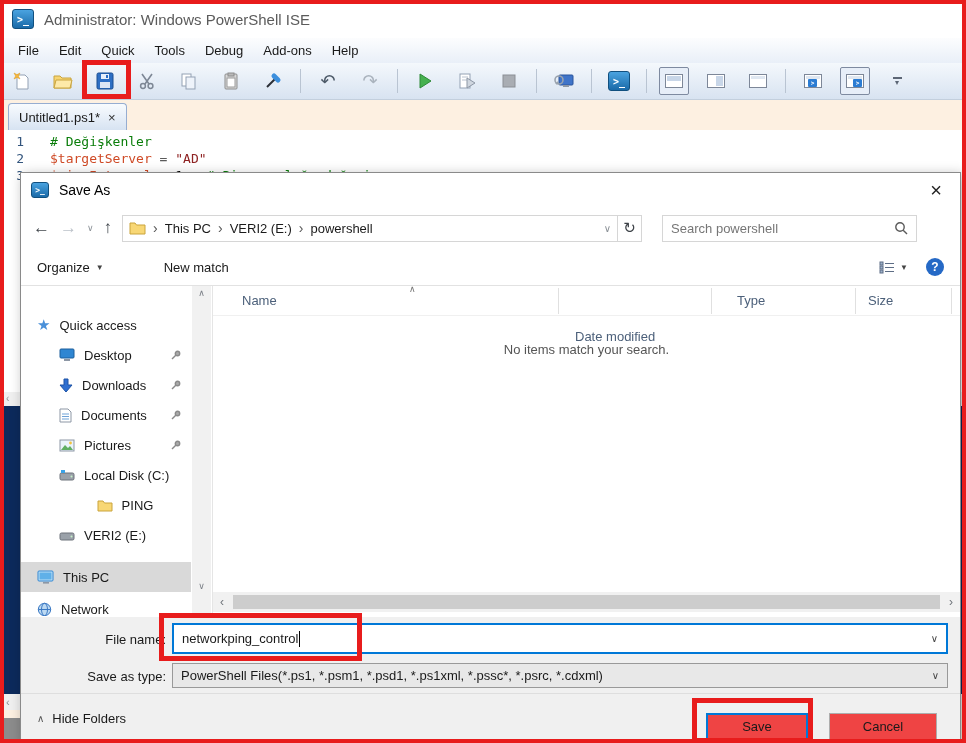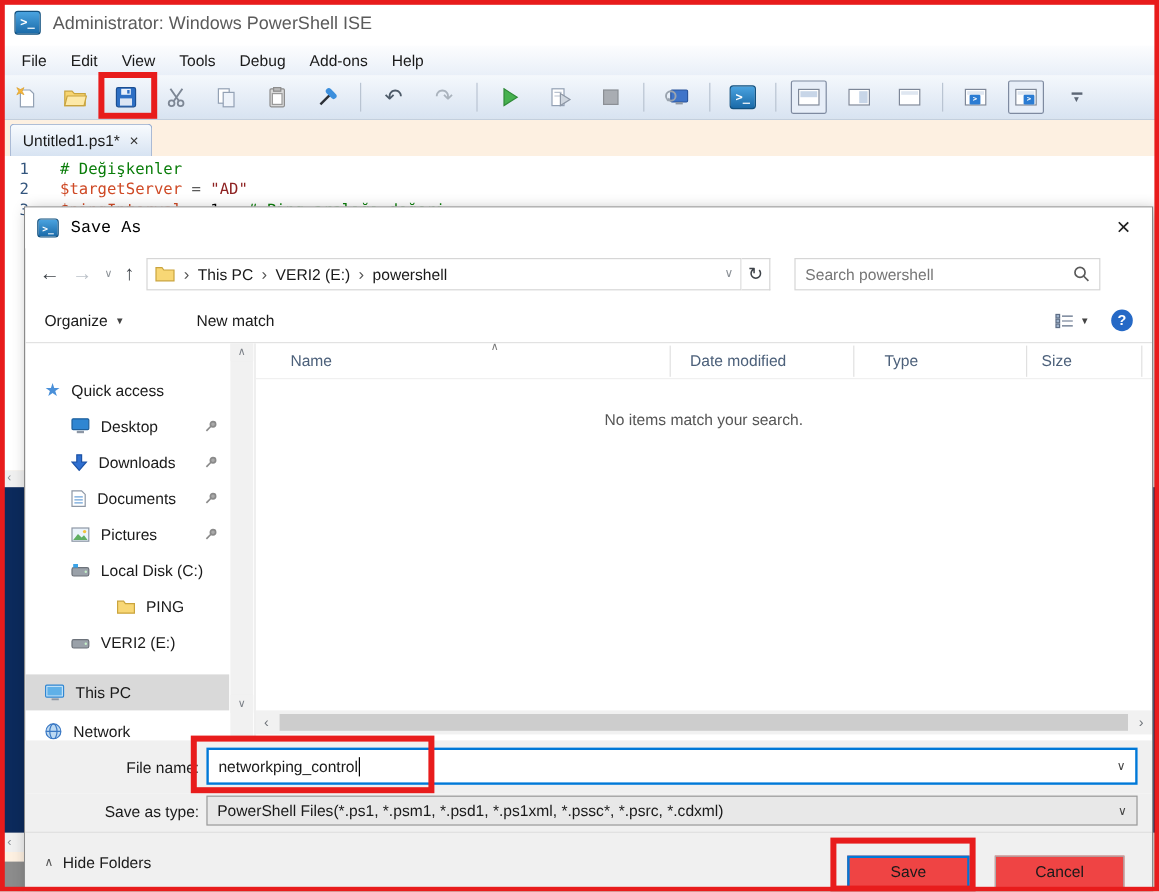--- a/index.html
+++ b/index.html
@@ -60,21 +60,21 @@
   .ise-console { left:2px; top:406px; width:962px; height:288px; background:#0c2a5c; }
   .ise-console-hscroll { left:2px; top:694px; width:962px; height:16px; background:#f0f0f0;
                          color:#8a9096; font-size:11px; line-height:16px; padding-left:4px; }
   .desktop-strip { left:0; top:718px; width:20px; height:25px; background:#8c8c8c; }
 
   
   .dialog { left:20px; top:172px; width:941px; height:571px; background:#fff;
             border:1px solid #8a8a8a; box-shadow:3px 3px 12px rgba(0,0,0,.3); }
   .dlg-titlebar { left:0; top:0; width:939px; height:34px; display:flex; align-items:center;
                   padding:0 10px; background:#fff; }
-  .dlg-title { margin-left:10px; font-size:14px; color:#000;font-family:Liberation Mono, monospace; }
+  .dlg-title { margin-left:10px; font-size:14px; color:#000; }
   .dlg-close { margin-left:auto; font-size:20px; color:#222; padding:0 8px; }
 
   .dlg-nav { left:0; top:36px; width:939px; height:38px; display:flex; align-items:center;
              padding:0 12px; gap:10px; }
   .nav-arrow { font-size:17px; color:#41464c; }
   .nav-arrow.disabled { color:#bcc2c9; }
   .nav-mini { font-size:9px; color:#8a9096; }
   .crumb-bar { display:flex; align-items:center; height:27px; border:1px solid #d6d6d6;
                background:#fff; padding:0 6px; width:496px; font-size:13px; gap:7px; }
   .crumb-sep { color:#555; font-size:14px; }
@@ -155,21 +155,21 @@
 <body>
 
 <div class="abs ise-titlebar">
   <div class="ps-badge">&gt;_</div>
   <span class="ise-title">Administrator: Windows PowerShell ISE</span>
 </div>
 
 <div class="abs ise-menubar">
   <span class="menu-item">File</span>
   <span class="menu-item">Edit</span>
-  <span class="menu-item">View</span>
+  <span class="menu-item">Quick</span>
   <span class="menu-item">Tools</span>
   <span class="menu-item">Debug</span>
   <span class="menu-item">Add-ons</span>
   <span class="menu-item">Help</span>
 </div>
 
 <div class="abs ise-toolbar">
   <div class="tbtn">
     <svg width="18" height="18">
         <path d="M5 3h8l3 3v11H5z" fill="#fff" stroke="#93a1b4"></path>
@@ -476,21 +476,21 @@
     <div class="side-scroll">
       <span class="a" style="top:0;">∧</span>
       <span class="a" style="bottom:22px;">∨</span>
     </div>
     <div class="content-divider"></div>
 
     <div class="list-area">
       <div class="list-header">
         <span class="sort-ind">∧</span>
         <span class="col-h" style="left:29px;">Name</span>
-        <span class="col-h" style="left:362px;">Date modified</span>
+        <span class="col-h" style="left:362px;margin-top:36px;">Date modified</span>
         <span class="col-h" style="left:511px;margin-left:13px;">Type</span>
         <span class="col-h" style="left:655px;">Size</span>
         <span class="col-div" style="left:345px;"></span>
         <span class="col-div" style="left:498px;"></span>
         <span class="col-div" style="left:642px;"></span>
         <span class="col-div" style="left:738px;"></span>
       </div>
       <div class="empty-msg">No items match your search.</div>
       <div class="list-hscroll">
         <span class="a">‹</span>

